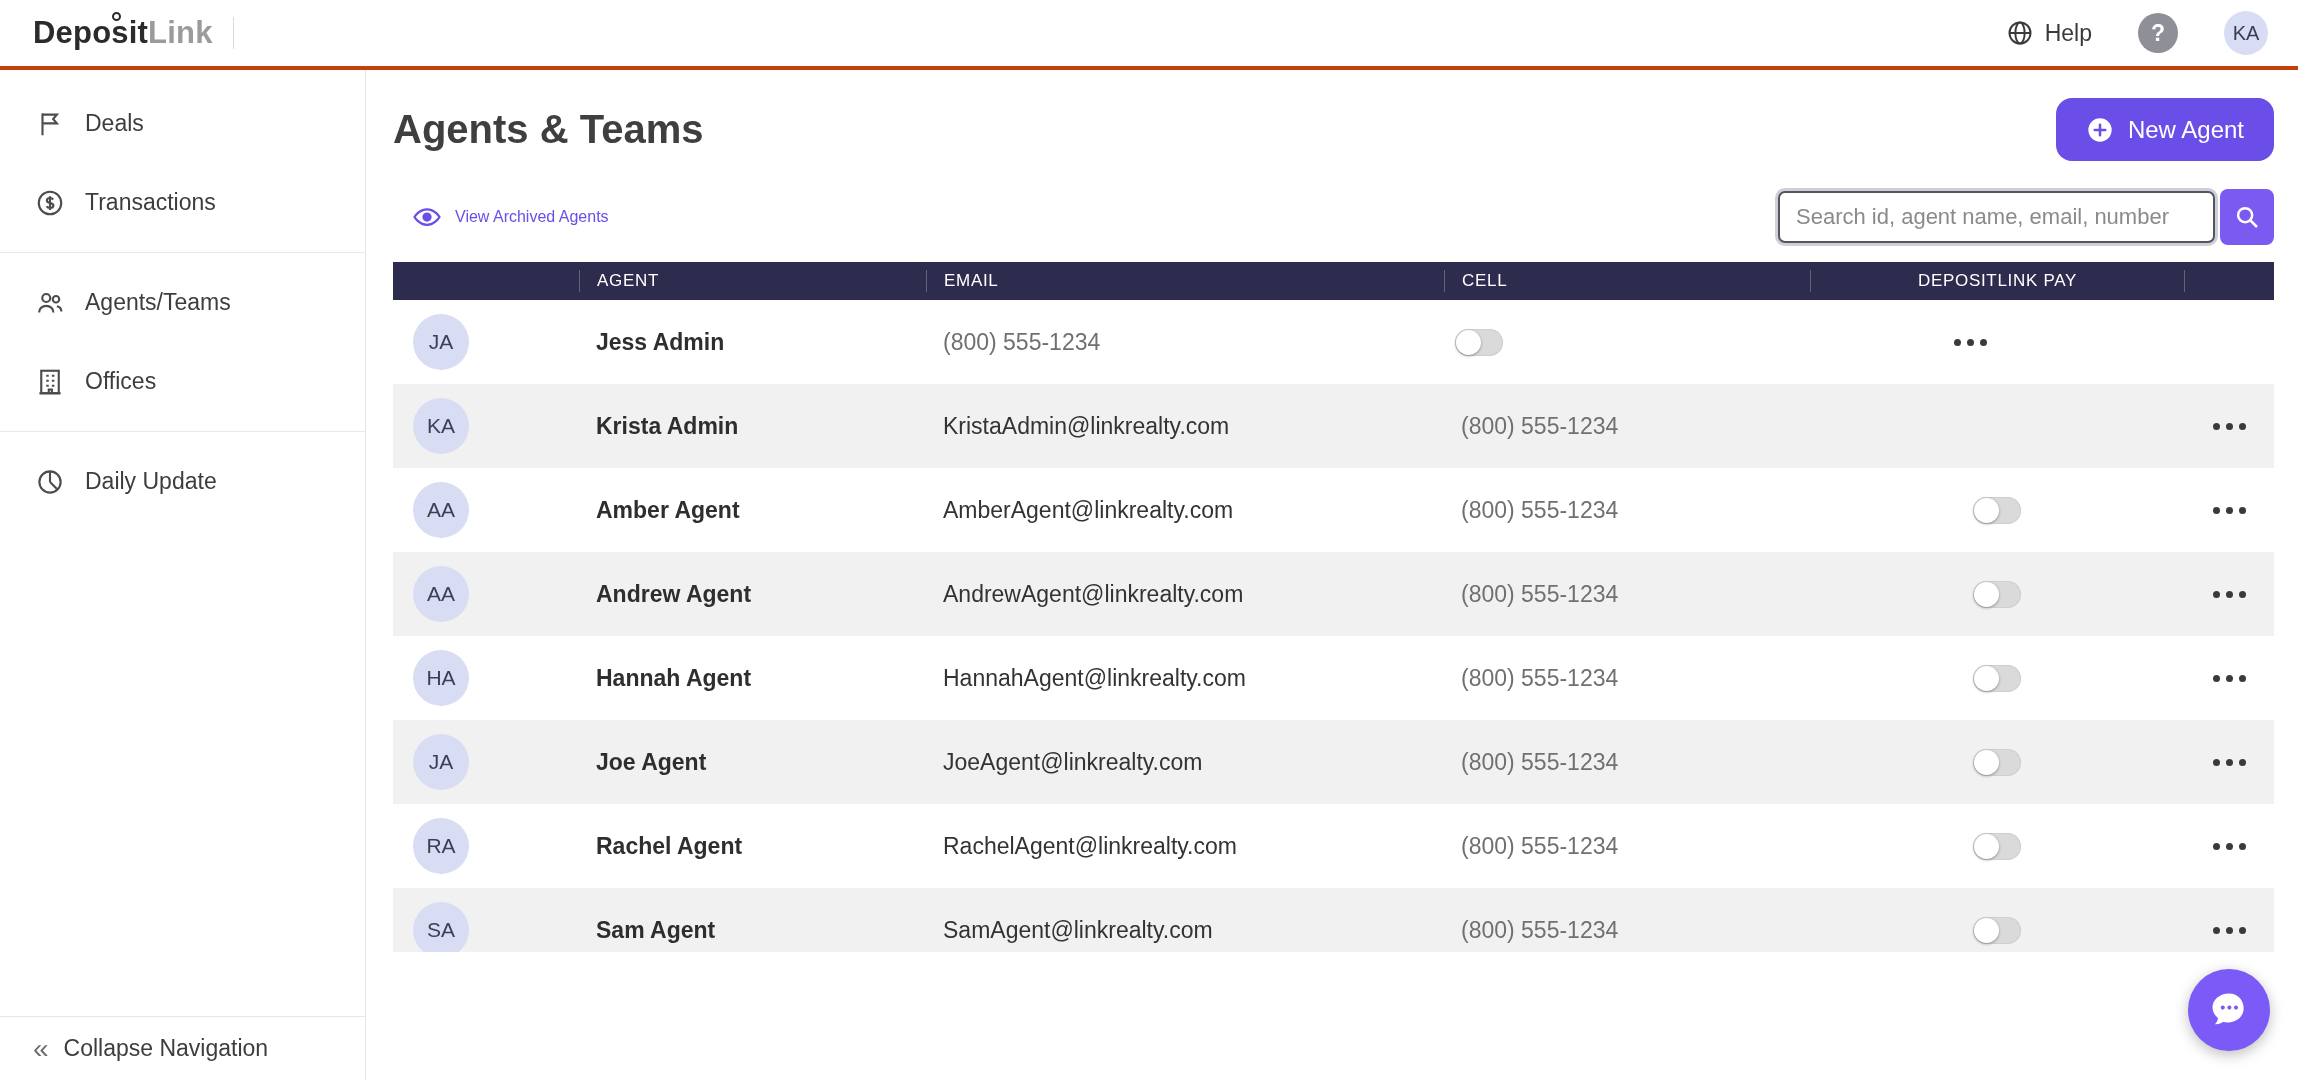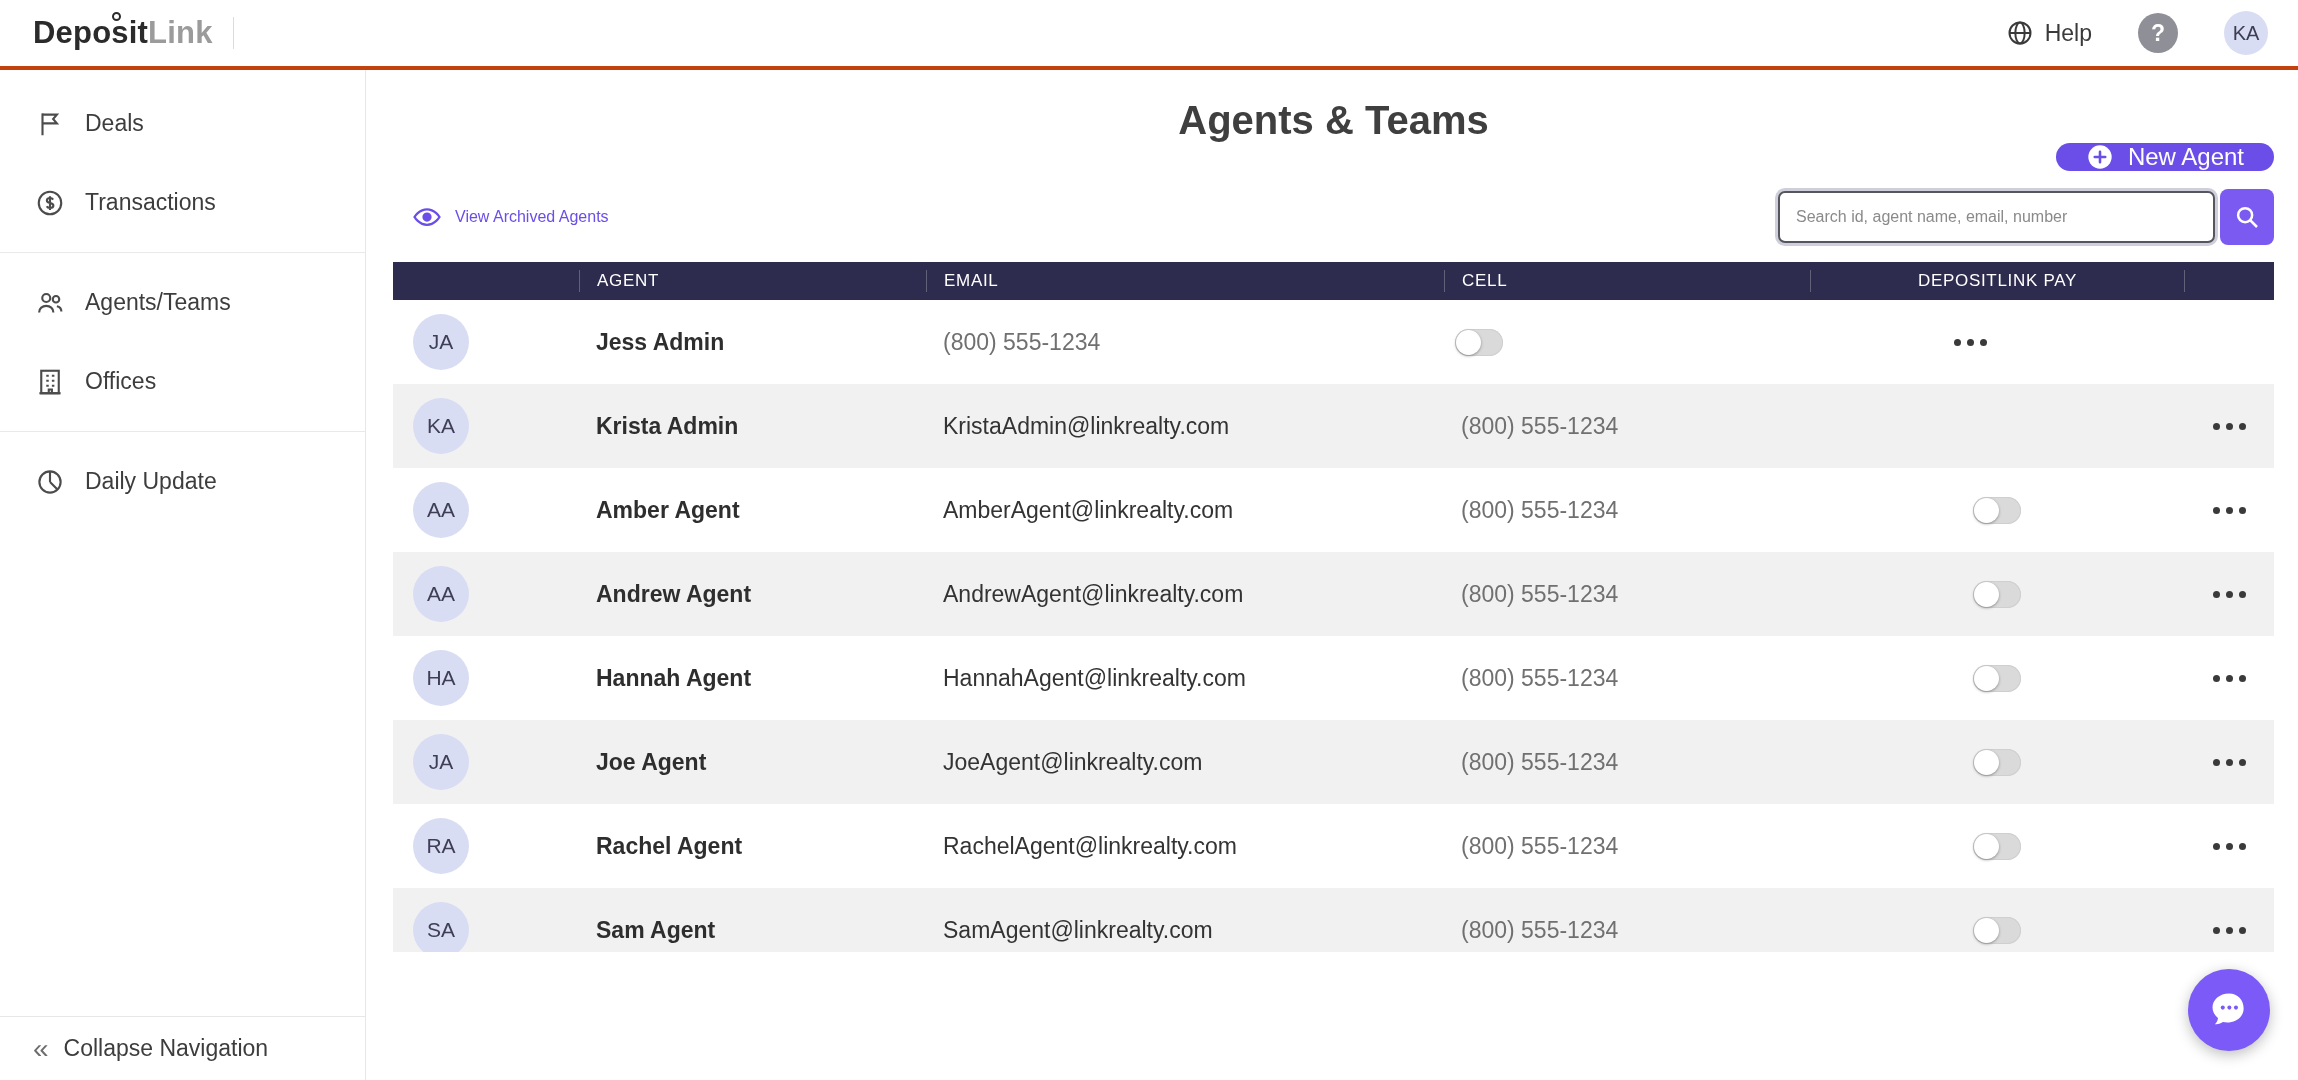--- a/index.html
+++ b/index.html
@@ -31,40 +31,40 @@
     font-size:23px; color:#3d3d3d; cursor:pointer; white-space:nowrap; }
   .nav-item svg { width:30px; height:30px; color:#4c4c4c; flex:none; }
   .nav-divider { height:1px; background:#e9e9e9; margin:10px 0; }
   .collapse-nav { margin-top:auto; border-top:1px solid #e7e7e7; height:64px; display:flex;
     align-items:center; gap:15px; padding-left:33px; font-size:23px; color:#3d3d3d; cursor:pointer; }
   .collapse-nav .chev { font-size:28px; color:#6d6d6d; line-height:1; }
 
   
   .main { flex:1; padding:0 24px 0 27px; position:relative; overflow:hidden; }
 
-  .page-head { display:flex; align-items:center; margin-top:28px; height:63px;flex-direction:column; }
+  .page-head { display:flex; align-items:center; margin-top:28px; height:63px; }
   .page-title { font-size:40px; font-weight:600; color:#3f3f3f; }
   .new-agent-btn { margin-left:auto; height:63px; padding:0 30px; background:#6b4de8; border:none;
     border-radius:16px; color:#fff; font-size:24px; font-family:inherit; display:flex; align-items:center;
     gap:14px; cursor:pointer; }
   .new-agent-btn svg { width:28px; height:28px; }
 
   .tabs { display:flex; align-items:flex-end; border-bottom:1px solid #dcdcdc; margin-top:27px; }
   .tab { height:51px; padding:0 24px; display:flex; align-items:center; font-size:23px;
     color:#4a4a4a; cursor:pointer; }
   .tab.active { background:#fff; border:1px solid #dcdcdc; border-bottom:none; margin-bottom:-1px;
     height:52px; font-weight:bold; color:#2d2d2d; border-radius:3px 3px 0 0; }
 
   .toolbar { display:flex; align-items:center; margin-top:28px; height:56px; }
   .archived-link { display:flex; align-items:center; gap:13px; margin-left:19px;
     color:#6b4de8; font-size:16px; font-weight:500; cursor:pointer; }
   .archived-link svg { width:30px; height:30px; color:#6b4de8; }
   .search-group { margin-left:auto; display:flex; align-items:center; }
   .search-input { width:437px; height:52px; border:2px solid #55555e; border-radius:7px;
-    box-shadow:0 0 0 3px #cfcfdc; padding:0 16px; font-size:16px; font-family:inherit; color:#333; outline:none; }
+    box-shadow:0 0 0 3px #cfcfdc; padding:0 16px; font-size:22px; font-family:inherit; color:#333; outline:none; }
   .search-input::placeholder { color:#8a8a8a; }
   .search-btn { width:54px; height:56px; margin-left:5px; background:#7a5af0; border:none;
     border-radius:8px; display:flex; align-items:center; justify-content:center; cursor:pointer; }
   .search-btn svg { width:30px; height:30px; color:#fff; }
 
   
   .table { margin-top:17px; }
   .tbl-header { display:flex; align-items:center; height:38px; background:#2d2c4e; color:#fff;
     font-size:17px; letter-spacing:0.7px; }
   .th { padding:0 17px; height:22px; line-height:22px; border-left:1px solid rgba(255,255,255,0.25); }

